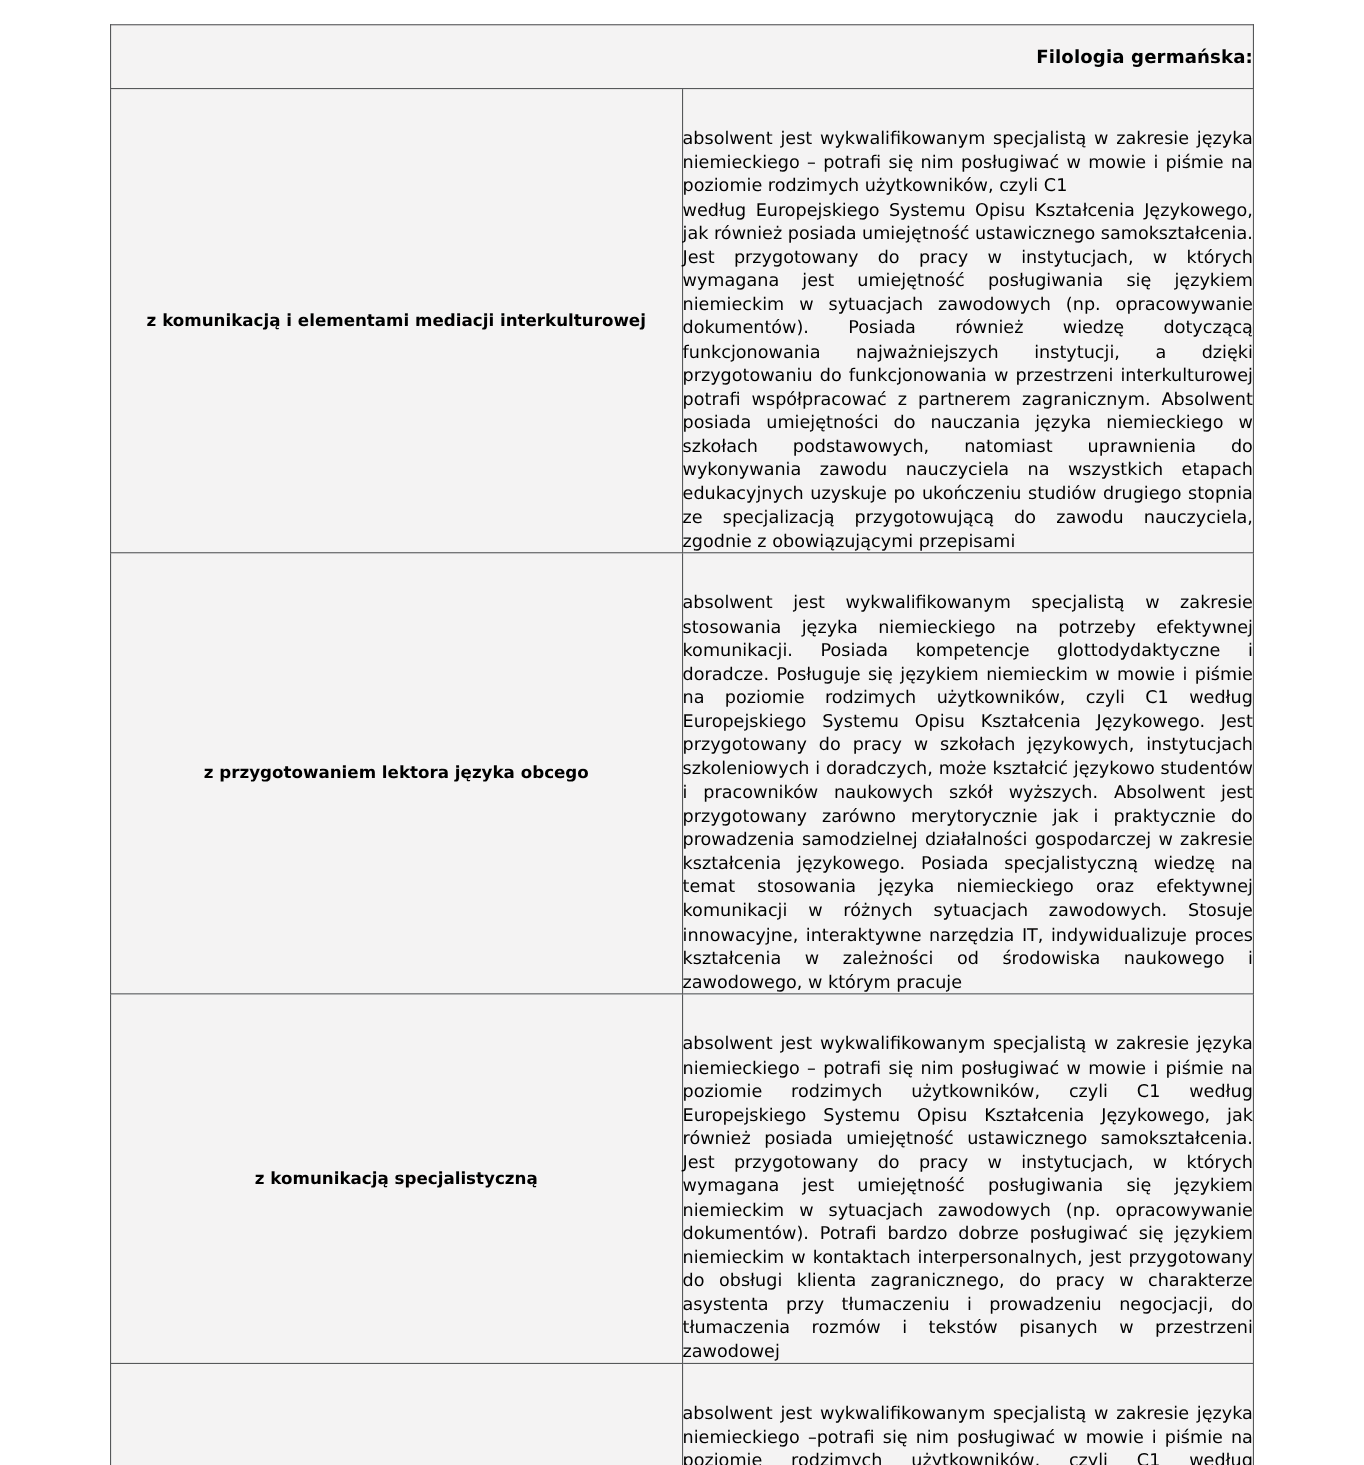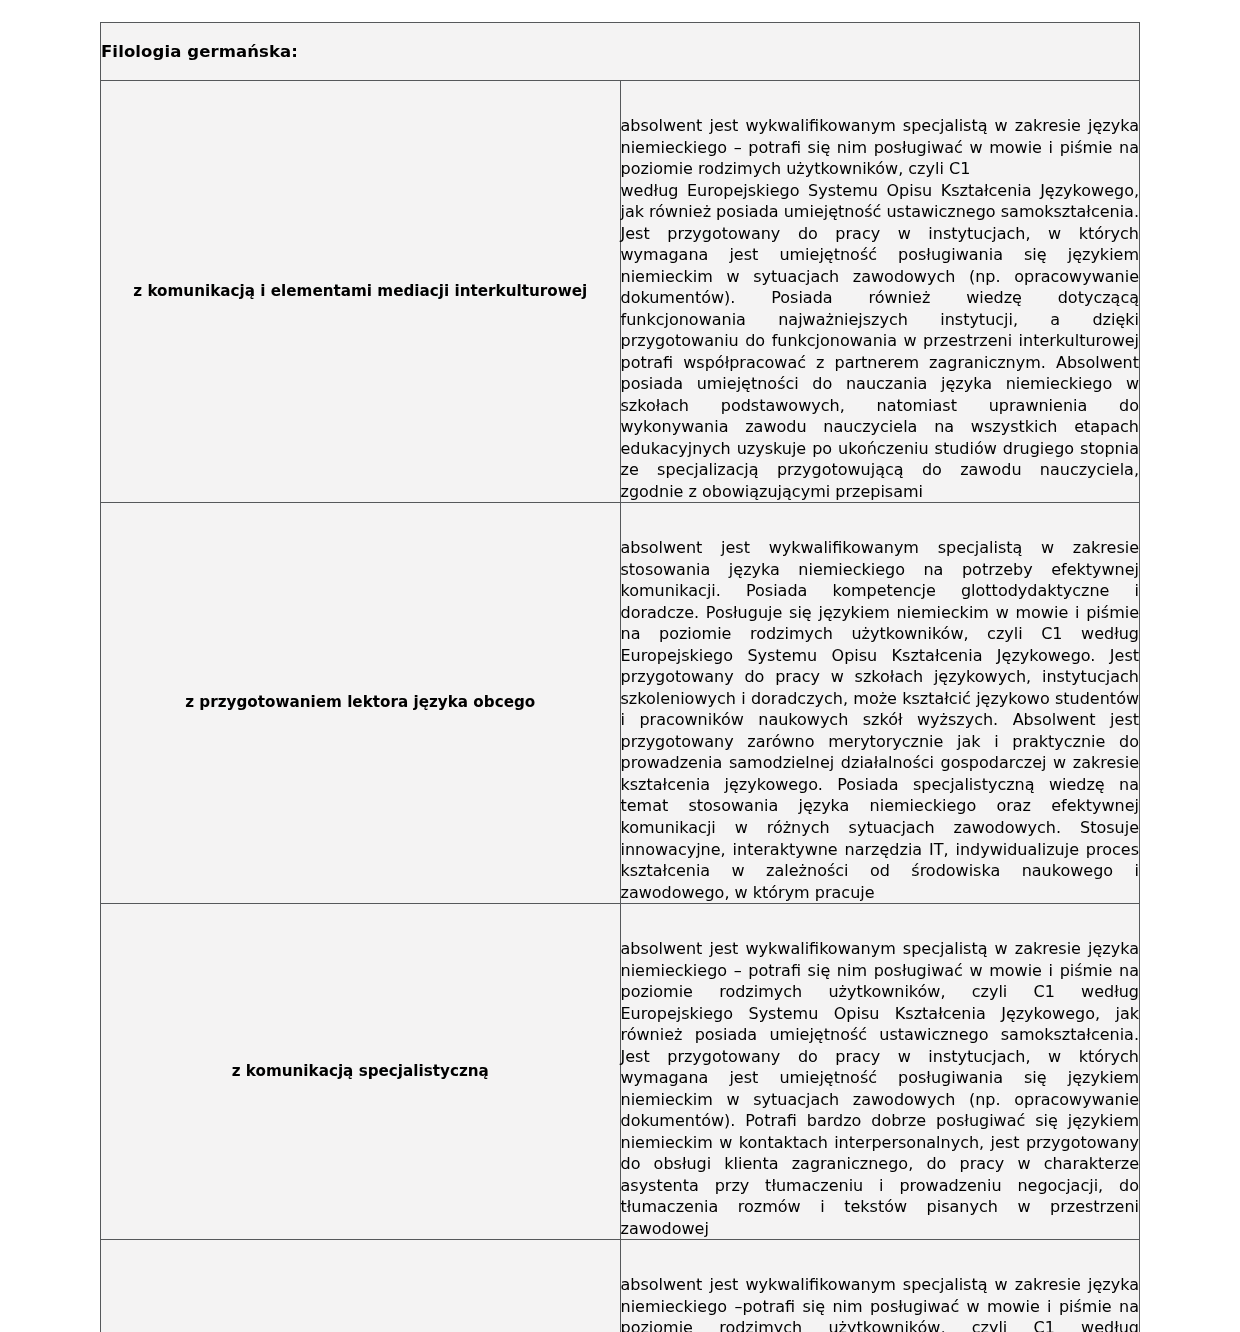--- a/index.html
+++ b/index.html
@@ -35,21 +35,21 @@
   table.doc-table td {
     border: 1.6px solid #56585a;
     background: #f4f3f3;
     vertical-align: middle;
     padding: 0;
   }
 
   
   tr.header-row td {
     height: 57px;
-    text-align: left;
+    text-align: right;
     vertical-align: middle;
     margin-top: 28px;
   }
   .doc-title {
     font-weight: bold;
     font-size: 16.5px;
     letter-spacing: 0.1px;
     line-height: 1.2;
   }
 

